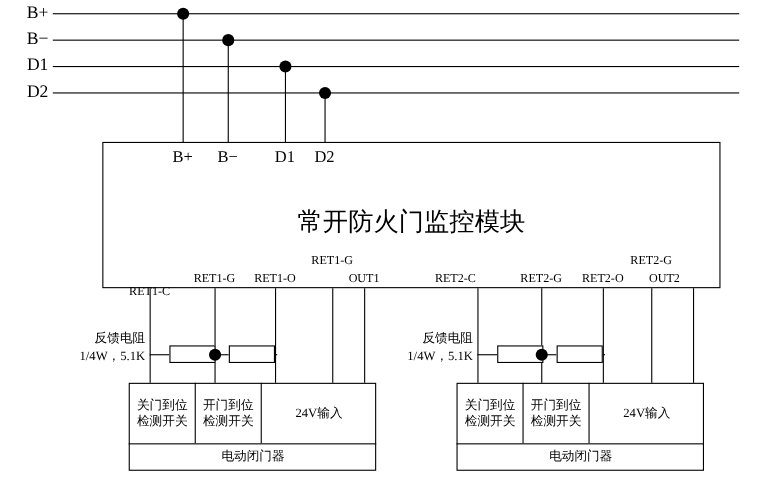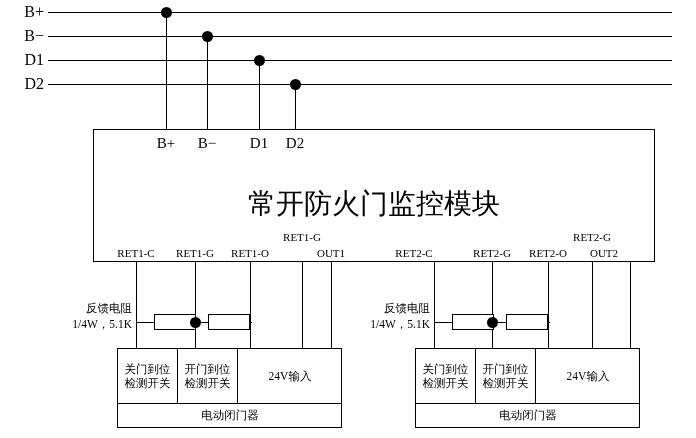--- a/index.html
+++ b/index.html
@@ -41,21 +41,21 @@
 
   .box {
     position: absolute;
     border: 1px solid #000000;
     box-sizing: border-box;
     background: transparent;
   }
 
   .module-title {
     position: absolute;
-    font-size: 28px;
+    font-size: 23px;
     color: #000000;
     white-space: nowrap;
     text-align: center;
     line-height: 1;
   }
 
   .term-label {
     position: absolute;
     font-size: 11px;
     color: #000000;
@@ -128,21 +128,21 @@
 
   <div class="box" style="left:93px; top:129px; width:562px; height:133px;"></div>
 
   <div class="pin-label" style="left:146px; top:136px; width:40px;">B+</div>
   <div class="pin-label" style="left:187px; top:136px; width:40px;">B−</div>
   <div class="pin-label" style="left:239px; top:136px; width:40px;">D1</div>
   <div class="pin-label" style="left:275px; top:136px; width:40px;">D2</div>
 
   <div class="module-title" style="left:93px; top:190px; width:562px;">常开防火门监控模块</div>
 
-  <div class="term-label" style="left:106px; top:248px; width:60px;">RET1-C</div>
+  <div class="term-label" style="left:106px; top:260px; width:60px;">RET1-C</div>
   <div class="term-label" style="left:165px; top:248px; width:60px;">RET1-G</div>
   <div class="term-label" style="left:220px; top:248px; width:60px;">RET1-O</div>
   <div class="term-label" style="left:272px; top:232px; width:60px;">RET1-G</div>
   <div class="term-label" style="left:303px; top:248px; width:56px;">OUT1</div>
 
   <div class="term-label" style="left:384px; top:248px; width:60px;">RET2-C</div>
   <div class="term-label" style="left:462px; top:248px; width:60px;">RET2-G</div>
   <div class="term-label" style="left:518px; top:248px; width:60px;">RET2-O</div>
   <div class="term-label" style="left:562px; top:232px; width:60px;">RET2-G</div>
   <div class="term-label" style="left:576px; top:248px; width:56px;">OUT2</div>

